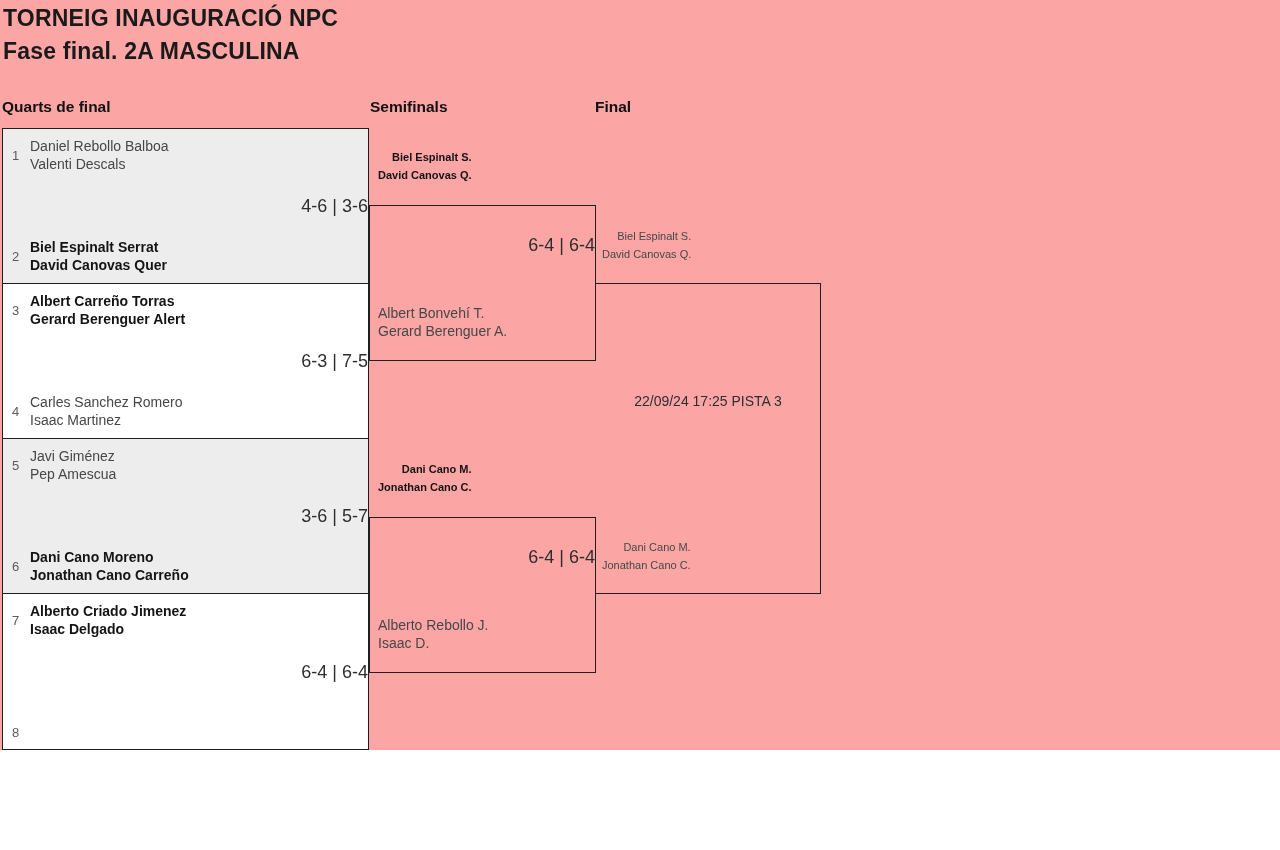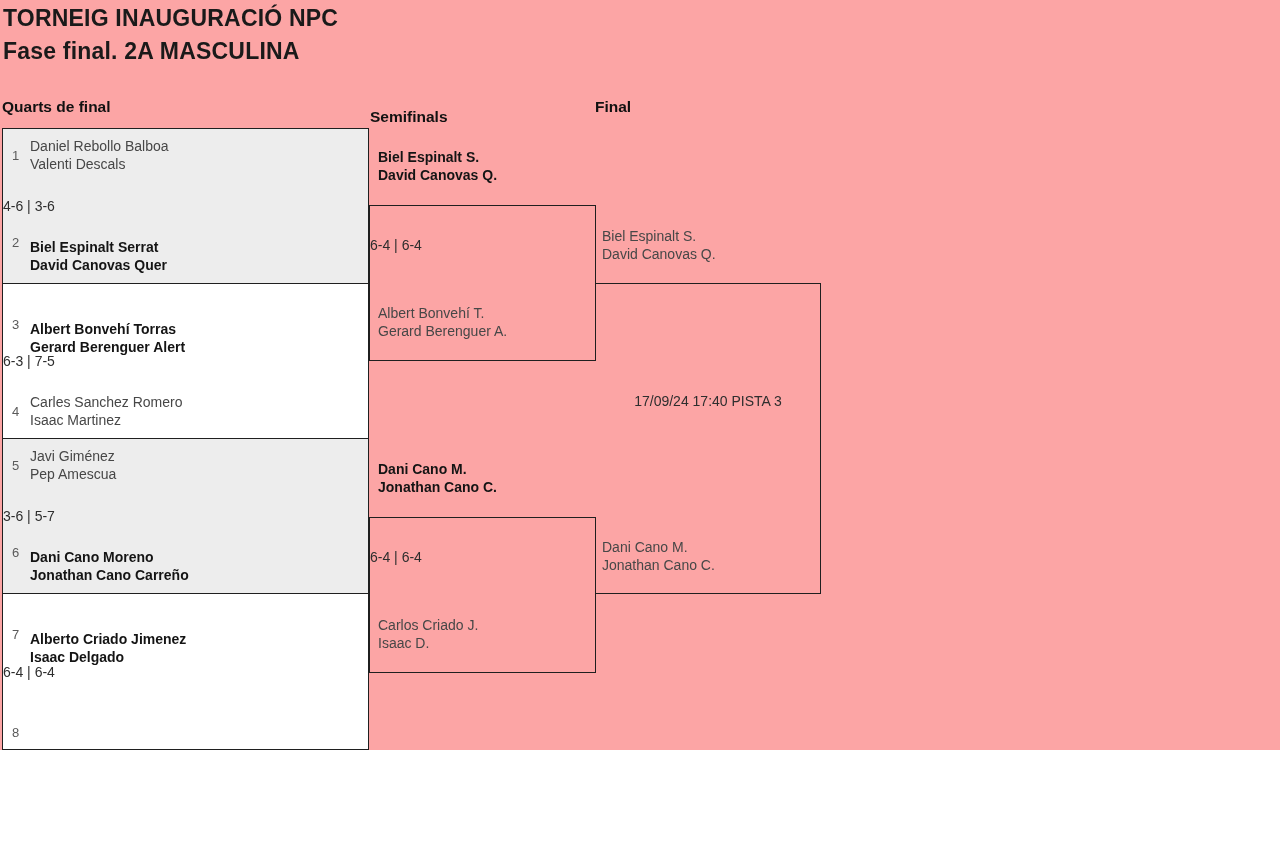--- a/index.html
+++ b/index.html
@@ -8,43 +8,43 @@
 
   
   .title{position:absolute;left:3px;top:2px;font-size:23px;font-weight:700;
          color:#1a1a1a;line-height:33px;letter-spacing:.2px;white-space:nowrap;}
   .logo{position:absolute;left:1046px;top:0px;width:234px;height:70px;}
 
   
   .round-header{position:absolute;top:98px;font-size:15.5px;font-weight:600;
                 color:#111;}
   .rh-qf{left:2px;width:367px;}
-  .rh-sf{left:370px;width:225px;margin-top:10px;}
+  .rh-sf{left:370px;width:225px;}
   .rh-f{left:595px;width:225px;}
 
   
   .box{position:absolute;border:1px solid #1f1f1f;box-sizing:border-box;background:#fff;}
   .qf{left:2px;width:367px;height:156px;}
   .shaded{background:#ededed;}
   .sf{left:369px;width:227px;height:156px;background:transparent;}
   .final-box{position:absolute;left:595px;top:283px;width:226px;height:311px;
              border:1px solid #1f1f1f;border-left:none;box-sizing:border-box;}
 
   .team-row{position:absolute;left:7px;right:4px;display:flex;align-items:center;gap:9px;}
   .team-row.top{top:8px;}
   .team-row.bottom{bottom:9px;}
   .seed{font-size:13px;color:#5a5a5a;min-width:11px;flex:none;text-align:center;line-height:15px;}
   .names{font-size:14px;line-height:18px;color:#474747;white-space:nowrap;}
-  .names.winner{font-weight:700;color:#141414;margin-top:28px;}
-  .score{position:absolute;left:0;right:0;text-align:left;font-size:14px;color:#2e2e2e;}
+  .names.winner{font-weight:700;color:#141414;}
+  .score{position:absolute;left:0;right:0;text-align:right;font-size:18px;color:#2e2e2e;}
   .score.mid{top:50%;transform:translateY(-50%);}
   .score.quarter{top:25%;transform:translateY(-50%);}
 
   
-  .float-team{position:absolute;font-size:14px;line-height:18px;color:#474747;white-space:nowrap;}
+  .float-team{position:absolute;font-size:11px;line-height:18px;color:#474747;white-space:nowrap;text-align:right;}
   .float-team.winner{font-weight:700;color:#141414;}
   .final-info{position:absolute;left:595px;width:226px;top:393px;text-align:center;
               font-size:14px;color:#2e2e2e;}
 </style>
 </head>
 <body>
 
 <div class="page">
 
   <div class="title">
@@ -72,21 +72,21 @@
         <span style="display:block">Biel Espinalt Serrat</span>
         <span style="display:block">David Canovas Quer</span>
       </span>
     </div>
   </div>
 
   <div class="box qf" style="top:283px;">
     <div class="team-row top">
       <span class="seed">3</span>
       <span class="names winner">
-        <span style="display:block">Albert Bonvehí Torras</span>
+        <span style="display:block">Albert Carreño Torras</span>
         <span style="display:block">Gerard Berenguer Alert</span>
       </span>
     </div>
     <div class="score mid">6-3 | 7-5</div>
     <div class="team-row bottom">
       <span class="seed">4</span>
       <span class="names">
         <span style="display:block">Carles Sanchez Romero</span>
         <span style="display:block">Isaac Martinez</span>
       </span>
@@ -142,33 +142,33 @@
 
   <div class="float-team winner" style="left:378px;top:460px;">
     <div>Dani Cano M.</div>
     <div>Jonathan Cano C.</div>
   </div>
 
   <div class="box sf" style="top:517px;">
     <div class="score quarter">6-4 | 6-4</div>
     <div class="team-row bottom" style="bottom:20px;left:8px;">
       <span class="names">
-        <span style="display:block">Carlos Criado J.</span>
+        <span style="display:block">Alberto Rebollo J.</span>
         <span style="display:block">Isaac D.</span>
       </span>
     </div>
   </div>
 
   <div class="final-box"></div>
 
   <div class="float-team" style="left:602px;top:227px;">
     <div>Biel Espinalt S.</div>
     <div>David Canovas Q.</div>
   </div>
 
-  <div class="final-info">17/09/24 17:40 PISTA 3</div>
+  <div class="final-info">22/09/24 17:25 PISTA 3</div>
 
   <div class="float-team" style="left:602px;top:538px;">
     <div>Dani Cano M.</div>
     <div>Jonathan Cano C.</div>
   </div>
 
 </div>
 
 </body></html>

